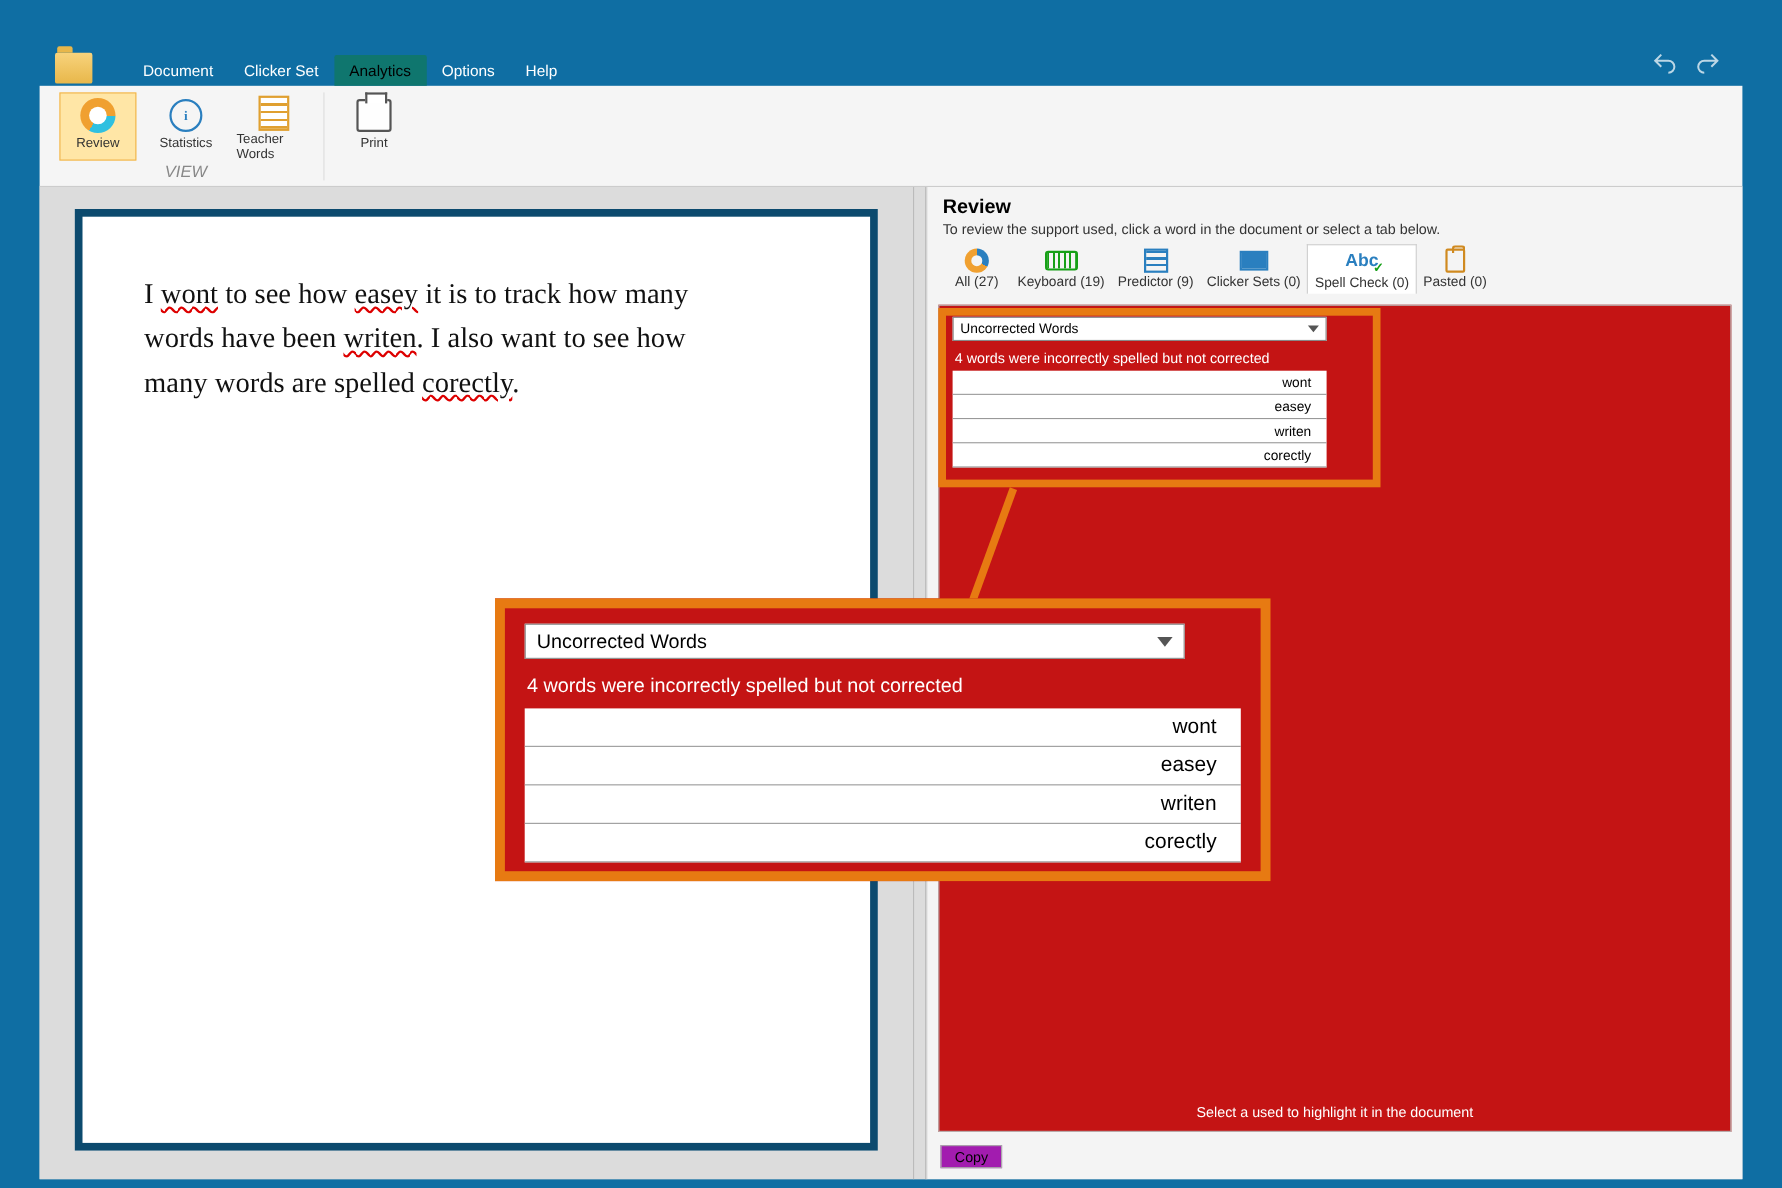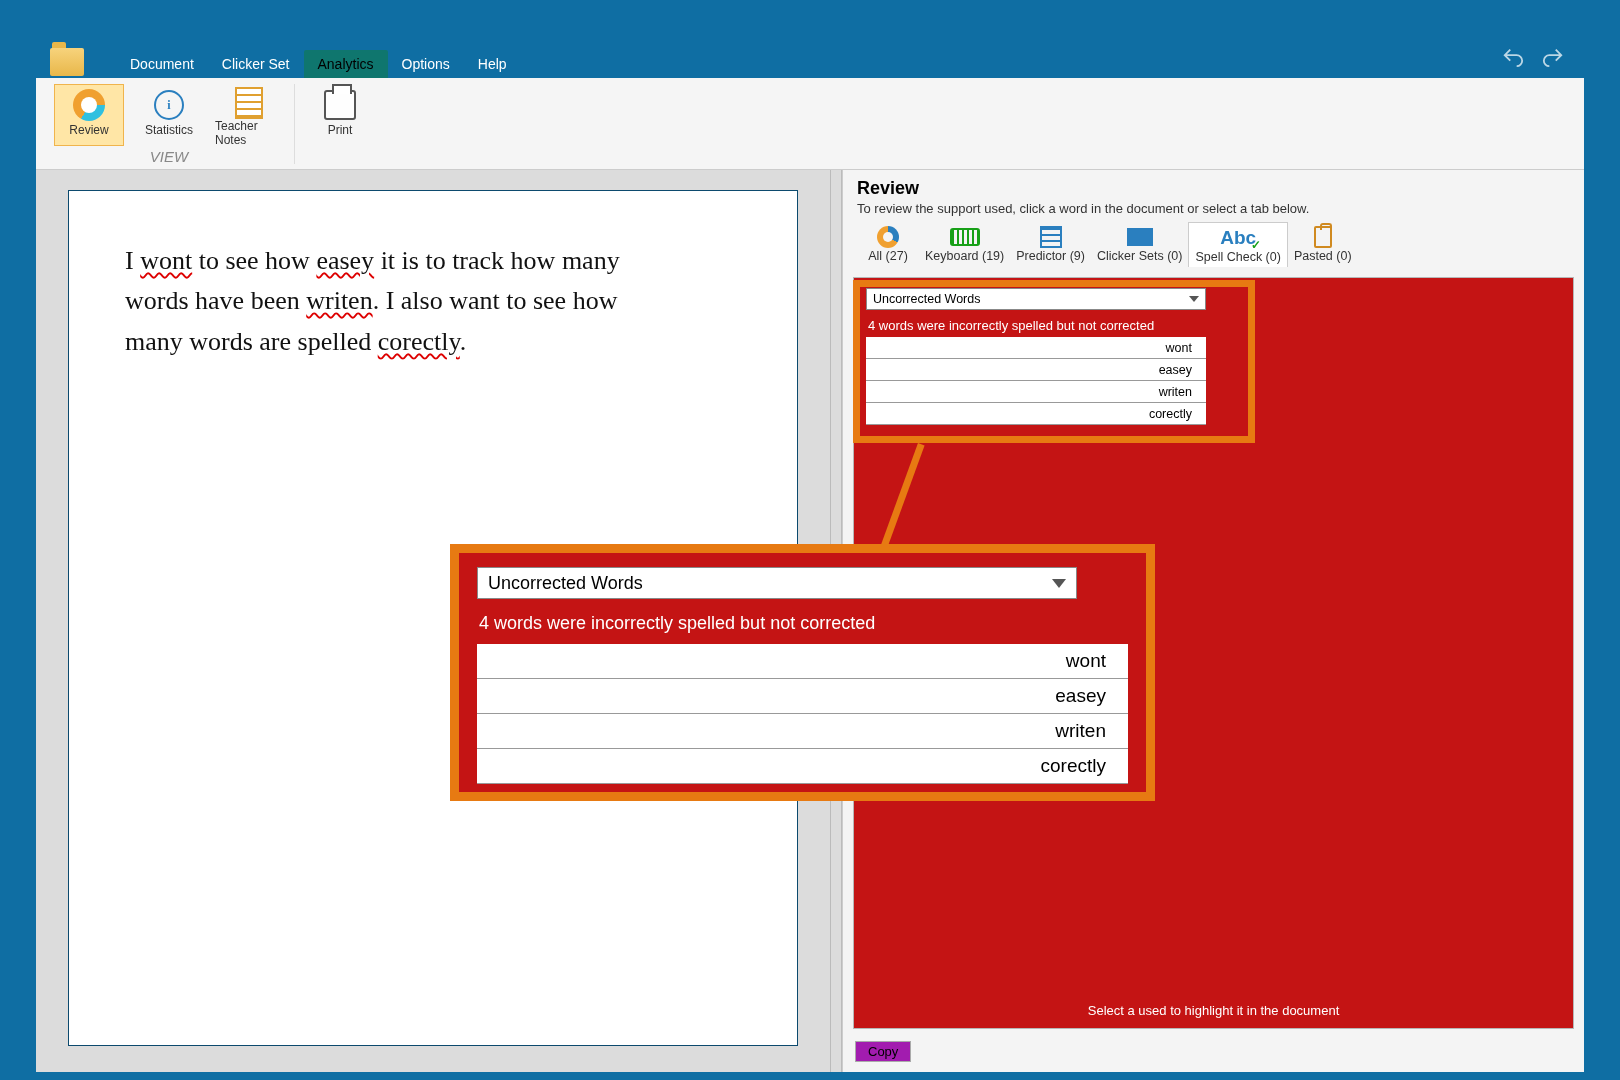--- a/index.html
+++ b/index.html
@@ -86,21 +86,21 @@
   .workspace {
     display:flex; height:calc(100% - 130px); background:#dcdcdc;
   }
 
   
   .doc-area {
     width:794px; height:100%; background:#dcdcdc; position:relative;
     display:flex; justify-content:center; align-items:flex-start; padding-top:20px;
   }
   .page {
-    width:730px; height:calc(100% - 26px); background:#fff; border:1px solid #0c4a6e;
+    width:730px; height:calc(100% - 26px); background:#fff; border:7px solid #0c4a6e;
     padding:50px 56px 40px;
   }
   .doc-text {
     font-family: "Comic Sans MS", cursive; font-size:26px; line-height:1.55;
     color:#111; max-width:620px;
   }
   .sqg { text-decoration: underline wavy #d00; text-decoration-thickness:1.5px; text-underline-offset:3px;}
 
   .vsplit { width:12px; background:#dcdcdc; border-left:1px solid #bbb; border-right:1px solid #bbb; cursor:col-resize;}
 
@@ -172,21 +172,21 @@
   
   .mini-donut{width:22px;height:22px;border-radius:50%;
     background:conic-gradient(#2a7fbf 0 120deg,#f0a030 120deg 360deg);position:relative;}
   .mini-donut::after{content:"";position:absolute;inset:6px;background:#f4f4f4;border-radius:50%;}
   .kbd-ic{width:30px;height:18px;border:2px solid #17a017;border-radius:3px;
     background:repeating-linear-gradient(90deg,#17a017 0 2px,transparent 2px 5px);}
   .pred-ic{width:22px;height:22px;border:2px solid #2a7fbf;
     background:repeating-linear-gradient(#2a7fbf 0 2px,transparent 2px 6px);}
   .cs-ic{width:26px;height:18px;border:2px solid #2a7fbf;
     background:linear-gradient(90deg,#2a7fbf 0 48%,transparent 48% 52%,#2a7fbf 52%);} 
-  .abc-ic{font-size:19px;color:#2a7fbf;font-weight:bold;position:relative;}
+  .abc-ic{font-size:16px;color:#2a7fbf;font-weight:bold;position:relative;}
   .abc-ic::after{content:"✓";color:#17a017;position:absolute;right:-5px;bottom:-3px;font-size:12px;}
   .clip-ic{width:18px;height:22px;border:2px solid #d08a20;border-radius:2px;position:relative;}
   .clip-ic::before{content:"";position:absolute;top:-5px;left:4px;width:8px;height:5px;border:2px solid #d08a20;border-bottom:none;border-radius:3px 3px 0 0;}
 
   .chev{width:0;height:0;border-left:5px solid transparent;border-right:5px solid transparent;border-top:6px solid #555;}
   .chev-lg{border-left:7px solid transparent;border-right:7px solid transparent;border-top:9px solid #555;}
 </style>
 </head>
 <body>
 
@@ -223,21 +223,21 @@
         <div class="ritem">
           <div class="ic">
               <div class="circ-i">i</div>
             </div>
           <span>Statistics</span>
         </div>
         <div class="ritem">
           <div class="ic">
               <div class="notes-ic"></div>
             </div>
-          <span>Teacher Notes</span>
+          <span>Teacher Words</span>
         </div>
       </div>
       <div class="rgroup-label">VIEW</div>
     </div>
     <div class="rgroup">
       <div class="ritems">
         <div class="ritem">
           <div class="ic">
               <div class="print-ic"></div>
             </div>

